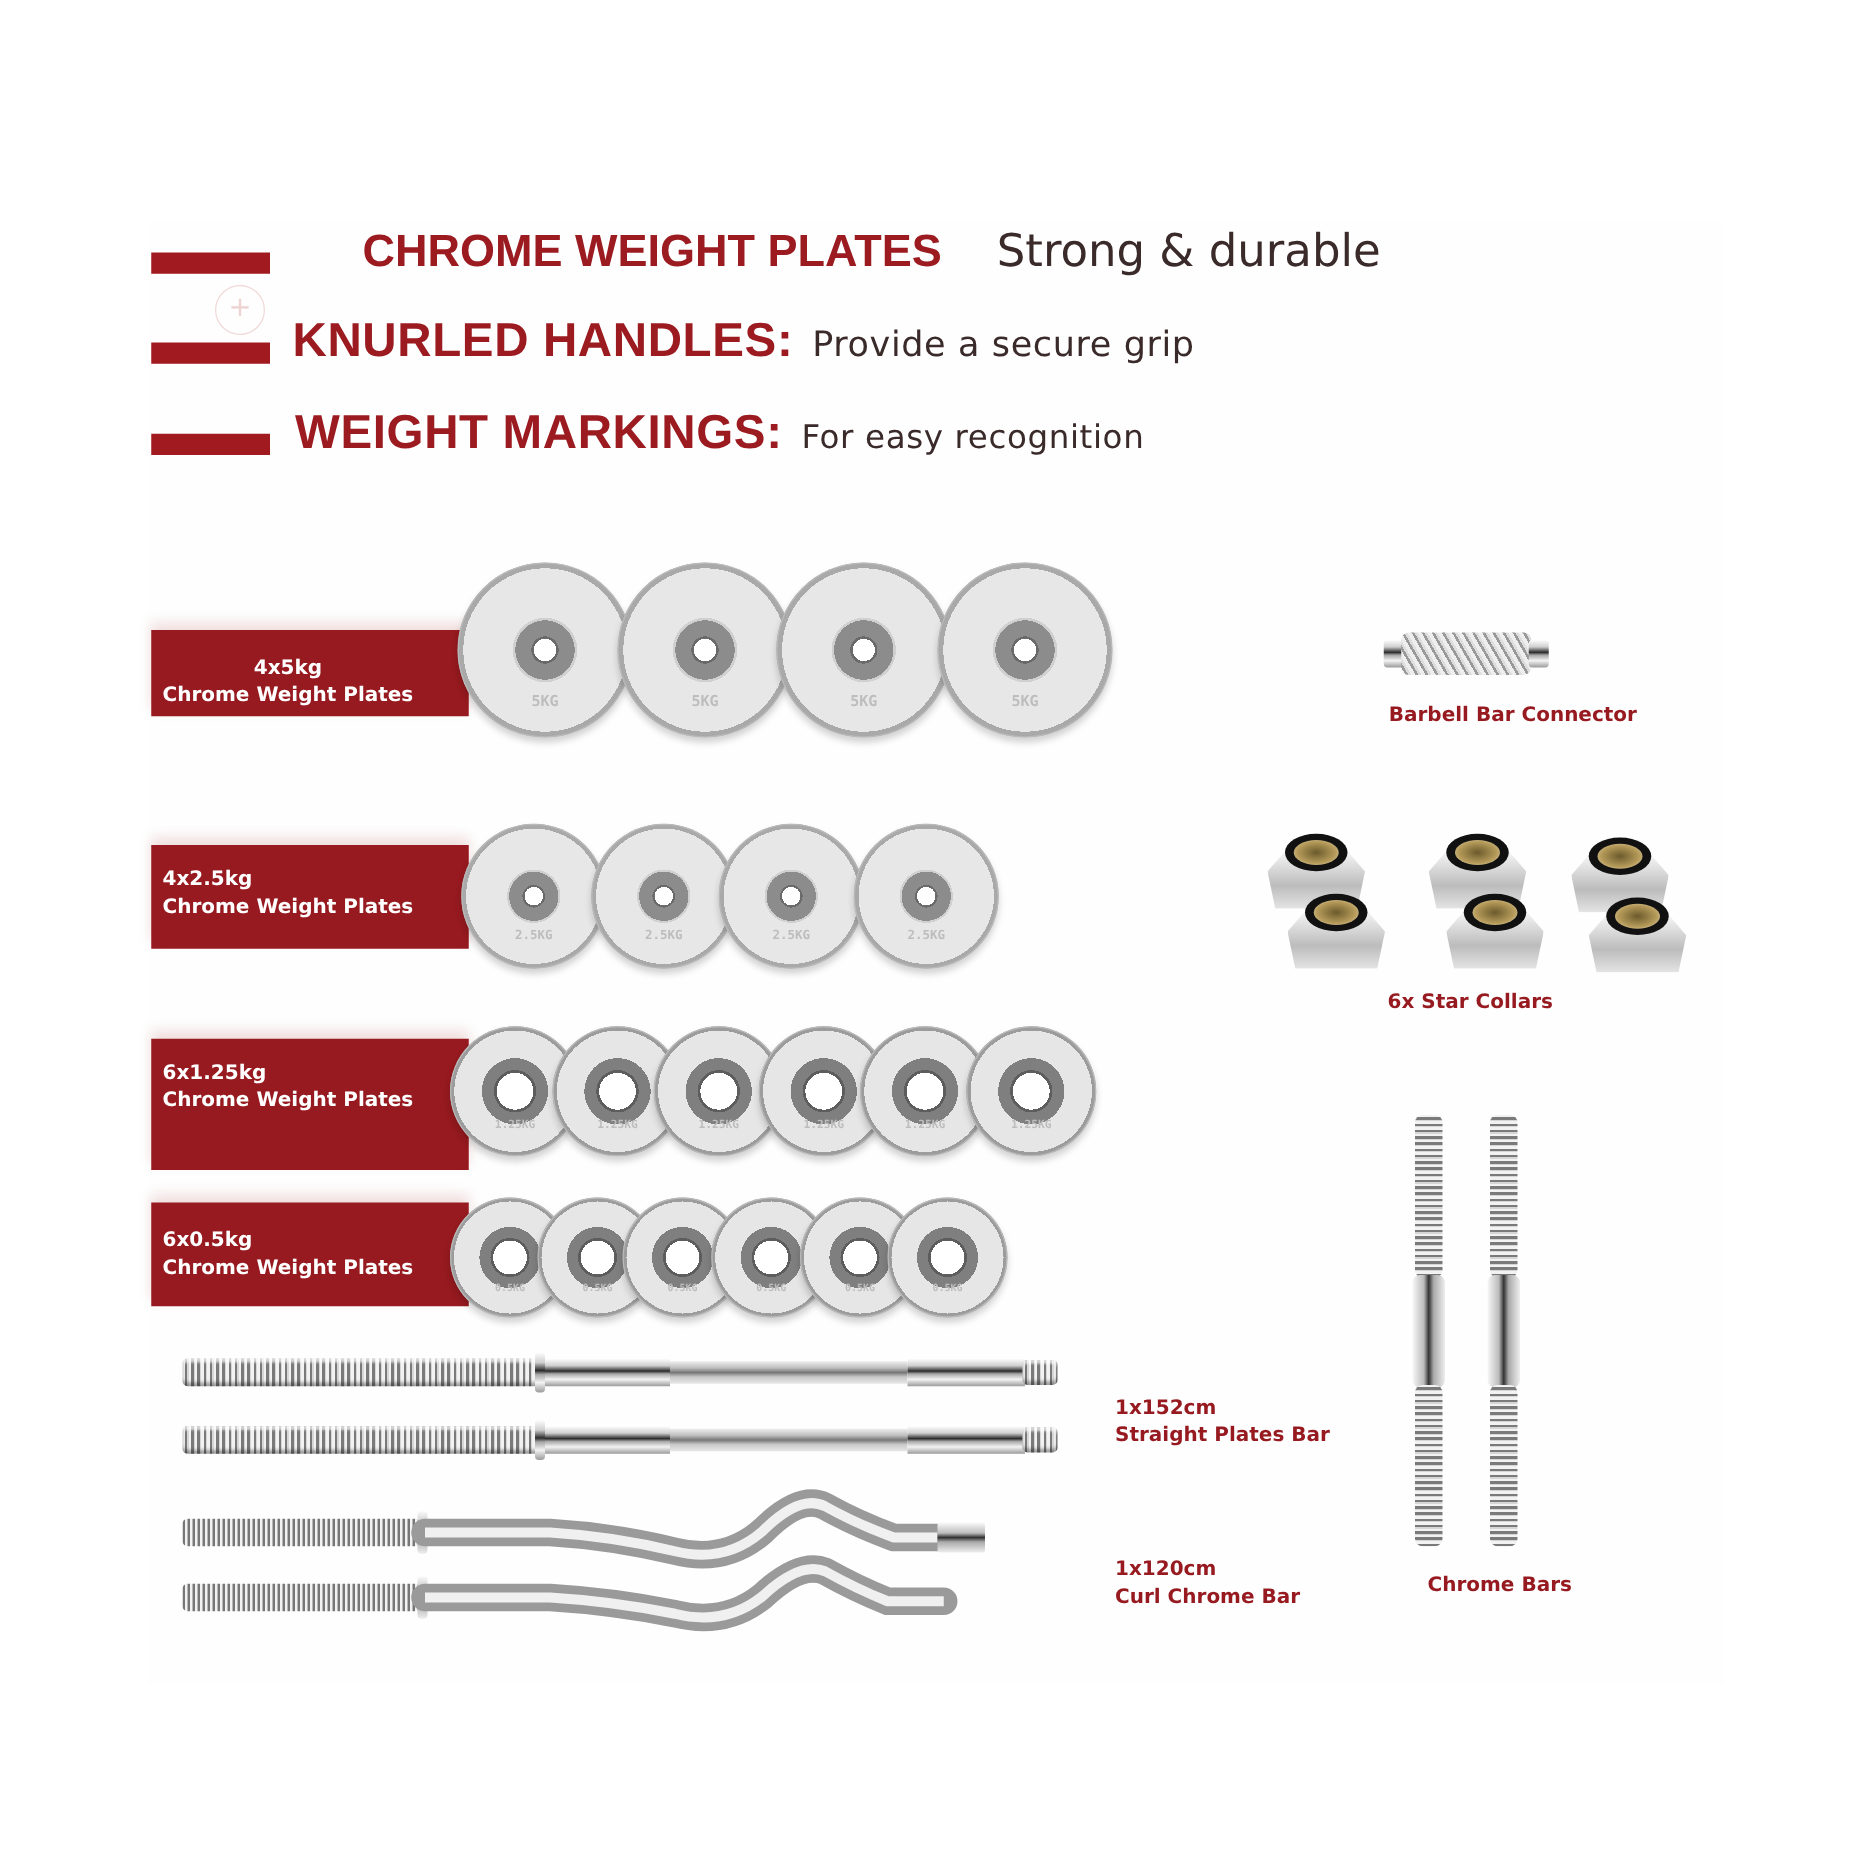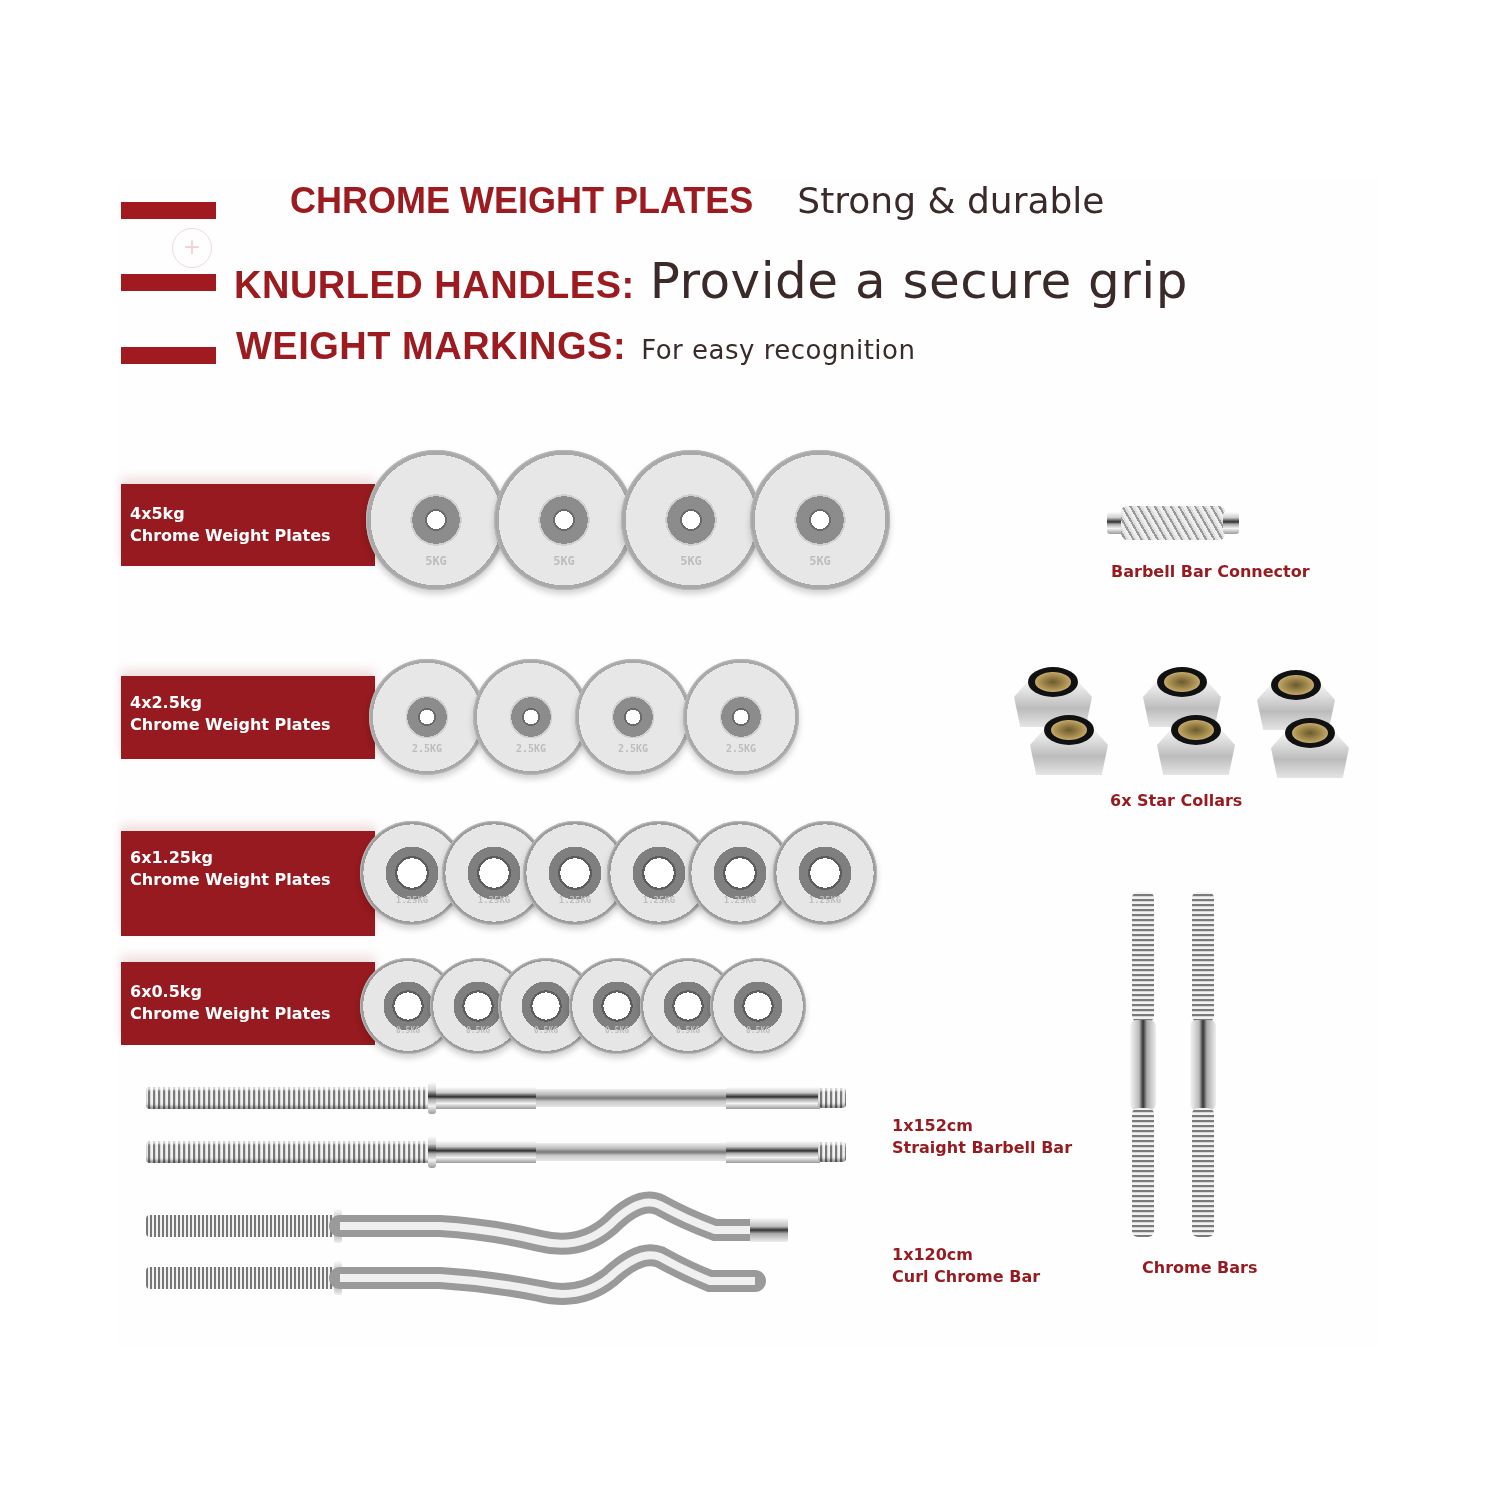--- a/index.html
+++ b/index.html
@@ -51,32 +51,32 @@
   <div class="feat-bar" style="top:202px;"></div>
   <div class="feat-head" style="left:290px; top:180px; font-size:36px;">
     <span>CHROME WEIGHT PLATES</span>
     <span class="feat-desc" style="font-size:36px; margin-left:34px;margin-top:17px;">Strong &amp; durable</span>
   </div>
 
   <div class="feat-bar" style="top:274px;"></div>
   <div class="abs" style="left:172px; top:228px; width:38px; height:38px; border:1.5px solid #f1d9d9; border-radius:50%; color:#eed3d3; font-size:22px; text-align:center; line-height:36px;">+</div>
   <div class="feat-head" style="left:234px; top:252px; font-size:38px; letter-spacing:0.5px;">
     <span>KNURLED HANDLES:</span>
-    <span class="feat-desc" style="font-size:50px; margin-left:4px;text-align:right;">Provide a secure grip</span>
+    <span class="feat-desc" style="font-size:28px; margin-left:4px;text-align:right;">Provide a secure grip</span>
   </div>
 
   <div class="feat-bar" style="top:347px;"></div>
   <div class="feat-head" style="left:236px; top:325px; font-size:38px; letter-spacing:0.5px;">
     <span>WEIGHT MARKINGS:</span>
     <span class="feat-desc" style="font-size:26px; margin-left:4px;">For easy recognition</span>
   </div>
 </div>
 
 <div>
-  <div class="band" style="top:484px; height:82px;">
+  <div class="band" style="top:504px; height:69px;text-align:center;">
     <div class="txt" style="top:19px;">
       <div>4x5kg</div>
       <div>Chrome Weight Plates</div>
     </div>
   </div>
   <div class="plate" style="left:366px; top:450px; width:140px; height:140px;">
       <div class="mark" style="top:104px; font-size:12px;">5KG</div>
     </div>
   <div class="plate" style="left:494px; top:450px; width:140px; height:140px;">
       <div class="mark" style="top:104px; font-size:12px;">5KG</div>
@@ -176,21 +176,21 @@
   <div>
     <div class="abs thread" style="left:146px; top:1141px; width:290px; height:22px;"></div>
     <div class="abs chrome" style="left:428px; top:1136px; width:8px; height:32px; border-radius:3px;"></div>
     <div class="abs chrome" style="left:436px; top:1141px; width:100px; height:22px;"></div>
     <div class="abs knurl" style="left:536px; top:1143px; width:190px; height:18px;"></div>
     <div class="abs chrome" style="left:726px; top:1141px; width:94px; height:22px;"></div>
     <div class="abs thread" style="left:818px; top:1142px; width:28px; height:20px;"></div>
   </div>
   <div class="item-label" style="left:892px; top:1115px;">
     <div>1x152cm</div>
-    <div>Straight Barbell Bar</div>
+    <div>Straight Plates Bar</div>
   </div>
 </div>
 
 <div>
   <svg class="abs" style="left:140px; top:1185px;" width="670" height="130" viewBox="0 0 670 130">
     <defs>
       <linearGradient id="cg" x1="0" y1="0" x2="0" y2="1">
         <stop offset="0" stop-color="#fafafa"></stop>
           <stop offset="0.35" stop-color="#bdbdbd"></stop>
         <stop offset="0.5" stop-color="#333"></stop>

